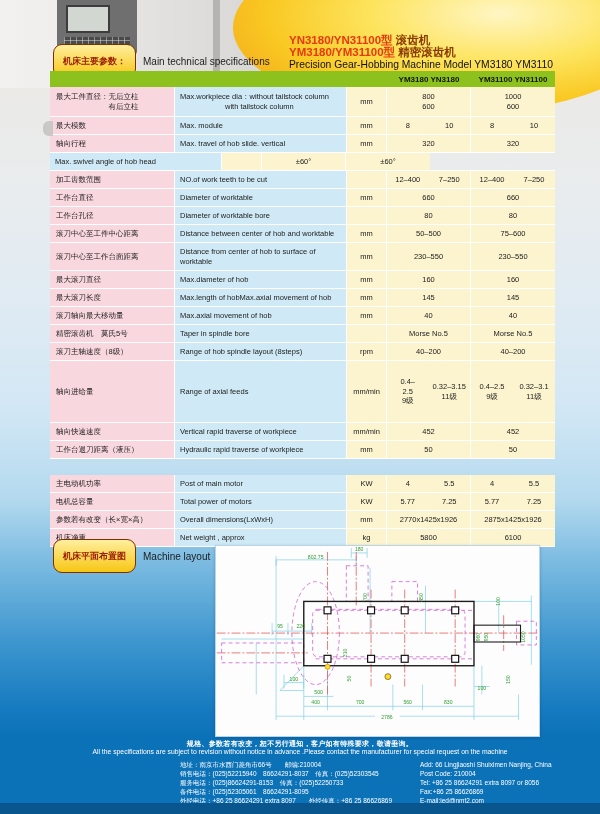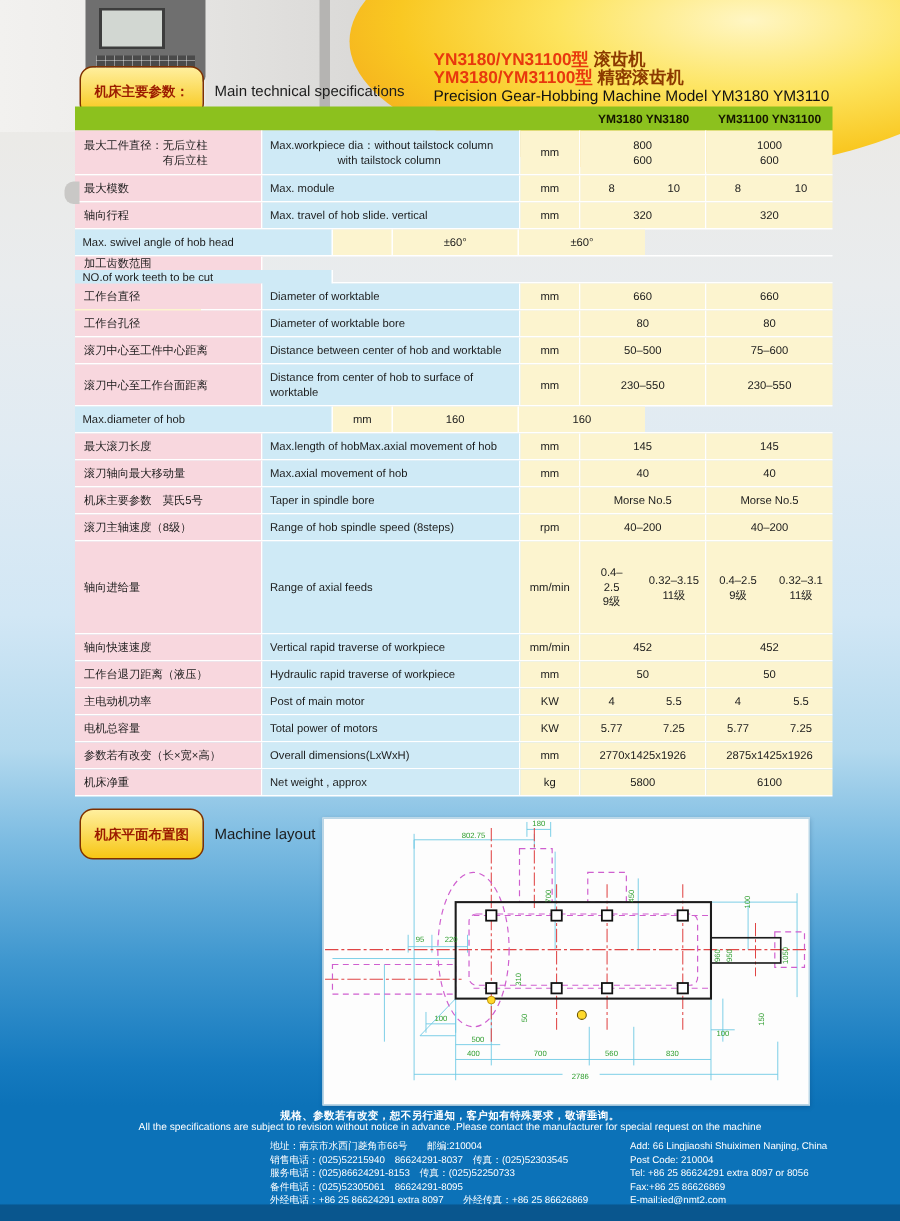--- a/index.html
+++ b/index.html
@@ -129,21 +129,21 @@
           <div class="cell c-unit">mm</div>
           <div class="cell c-val">320</div>
           <div class="cell c-val">320</div>
         </div>
         <div class="trow" style="height: 18px;">
           <div class="cell c-en">Max. swivel angle of hob head</div>
           <div class="cell c-unit"></div>
           <div class="cell c-val">±60°</div>
           <div class="cell c-val">±60°</div>
         </div>
-        <div class="trow" style="height: 18px; flex-direction: column;">
+        <div class="trow" style="height: 18px;">
           <div class="cell c-cn">加工齿数范围</div>
           <div class="cell c-en">NO.of work teeth to be cut</div>
           <div class="cell c-unit"></div>
           <div class="cell c-val split"><span>12–400</span><span>7–250</span></div>
           <div class="cell c-val split"><span>12–400</span><span>7–250</span></div>
         </div>
         <div class="trow" style="height: 18px;">
           <div class="cell c-cn">工作台直径</div>
           <div class="cell c-en">Diameter of worktable</div>
           <div class="cell c-unit">mm</div>
@@ -166,49 +166,50 @@
         </div>
         <div class="trow" style="height: 28px;">
           <div class="cell c-cn">滚刀中心至工作台面距离</div>
           <div class="cell c-en">Distance from  center of hob to surface  of
 worktable</div>
           <div class="cell c-unit">mm</div>
           <div class="cell c-val">230–550</div>
           <div class="cell c-val">230–550</div>
         </div>
         <div class="trow" style="height: 18px;">
+          <div class="cell c-cn">最大滚刀直径</div>
           <div class="cell c-en">Max.diameter of hob</div>
           <div class="cell c-unit">mm</div>
           <div class="cell c-val">160</div>
           <div class="cell c-val">160</div>
         </div>
         <div class="trow" style="height: 18px;">
           <div class="cell c-cn">最大滚刀长度</div>
           <div class="cell c-en">Max.length of hobMax.axial movement of hob</div>
           <div class="cell c-unit">mm</div>
           <div class="cell c-val">145</div>
           <div class="cell c-val">145</div>
         </div>
         <div class="trow" style="height: 18px;">
           <div class="cell c-cn">滚刀轴向最大移动量</div>
           <div class="cell c-en">Max.axial movement of hob</div>
           <div class="cell c-unit">mm</div>
           <div class="cell c-val">40</div>
           <div class="cell c-val">40</div>
         </div>
         <div class="trow" style="height: 18px;">
-          <div class="cell c-cn">机床主要参数　莫氏5号</div>
+          <div class="cell c-cn">精密滚齿机　莫氏5号</div>
           <div class="cell c-en">Taper in spindle bore</div>
           <div class="cell c-unit"></div>
           <div class="cell c-val">Morse No.5</div>
           <div class="cell c-val">Morse No.5</div>
         </div>
         <div class="trow" style="height: 18px;">
           <div class="cell c-cn">滚刀主轴速度（8级）</div>
-          <div class="cell c-en">Range of hob spindle speed (8steps)</div>
+          <div class="cell c-en">Range of hob spindle layout (8steps)</div>
           <div class="cell c-unit">rpm</div>
           <div class="cell c-val">40–200</div>
           <div class="cell c-val">40–200</div>
         </div>
         <div class="trow" style="height: 62px;">
           <div class="cell c-cn">轴向进给量</div>
           <div class="cell c-en">Range of axial feeds</div>
           <div class="cell c-unit">mm/min</div>
           <div class="cell c-val split"><span>0.4–
 2.5
@@ -225,21 +226,21 @@
           <div class="cell c-val">452</div>
           <div class="cell c-val">452</div>
         </div>
         <div class="trow" style="height: 18px;">
           <div class="cell c-cn">工作台退刀距离（液压）</div>
           <div class="cell c-en">Hydraulic rapid traverse of workpiece</div>
           <div class="cell c-unit">mm</div>
           <div class="cell c-val">50</div>
           <div class="cell c-val">50</div>
         </div>
-        <div class="trow" style="height: 18px;">
+        <div class="trow" style="height: 18px; margin-top: 16px;">
           <div class="cell c-cn">主电动机功率</div>
           <div class="cell c-en">Post of main motor</div>
           <div class="cell c-unit">KW</div>
           <div class="cell c-val split"><span>4</span><span>5.5</span></div>
           <div class="cell c-val split"><span>4</span><span>5.5</span></div>
         </div>
         <div class="trow" style="height: 18px;">
           <div class="cell c-cn">电机总容量</div>
           <div class="cell c-en">Total  power of motors</div>
           <div class="cell c-unit">KW</div>

